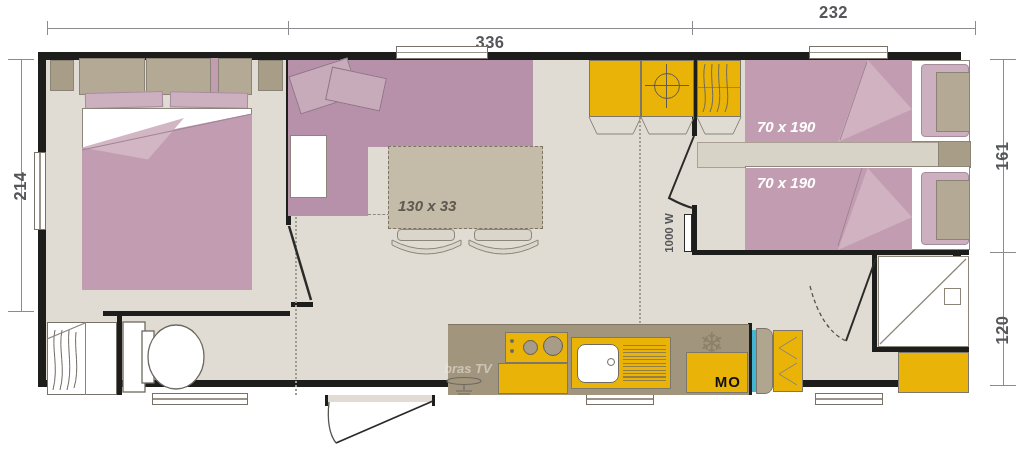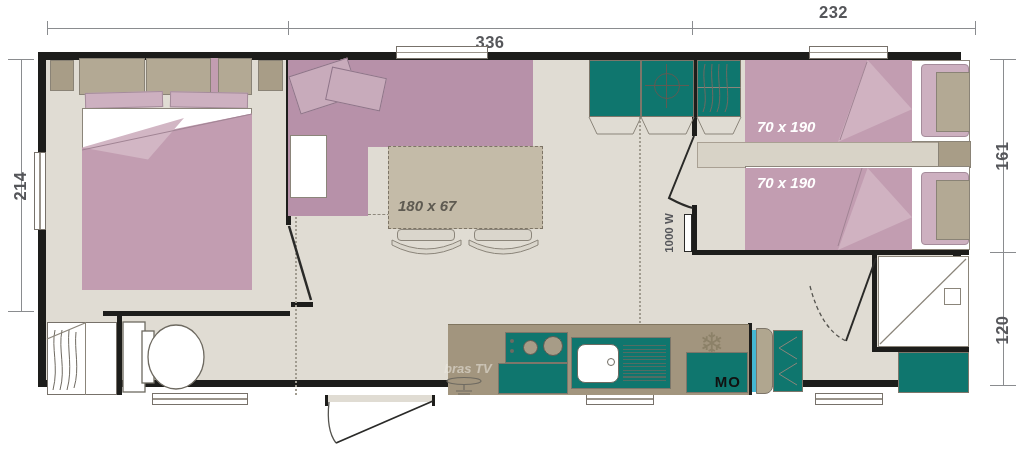--- a/index.html
+++ b/index.html
@@ -8,21 +8,21 @@
     font-family:"Liberation Sans","DejaVu Sans",sans-serif;
   }
   .abs{position:absolute;box-sizing:border-box;}
   .wall{background:#1d1d1b;}
   .dimline{background:#8a8c8f;}
   .dimtext{color:#55565a;font-weight:bold;font-size:16.5px;text-align:center;letter-spacing:.5px;}
   .rot{transform:rotate(-90deg);transform-origin:center center;}
   .window{background:#fff;border:1.5px solid #77716a;}
   .win-h{background:linear-gradient(#fff 0 42%,#9a948b 42% 58%,#fff 58%);}
   .win-v{background:linear-gradient(to right,#fff 0 42%,#9a948b 42% 58%,#fff 58%);}
-  .white-box{background:#0f766e;border:1px solid #7d766a;}
+  .white-box{background:#eab308;border:1px solid #7d766a;}
   .taupe{background:#b3a994;border:1px solid #8a8376;}
   .taupe-dark{background:#a89d87;border:1px solid #8a8376;}
   .pink{background:#c29db1;}
   .pillow{background:#cdb0c0;border:1px solid #a58c9b;}
   .bed-label{color:#fff;font-style:italic;font-weight:bold;font-size:15px;white-space:nowrap;}
   .dotline{border-left:2px dotted #a19c90;width:0;}
   svg{position:absolute;left:0;top:0;}
 </style>
 </head>
 <body>
@@ -90,21 +90,21 @@
   <div class="abs" style="left:47px;top:322px;width:70px;height:73px;background:#fff;border:1.5px solid #77716a;"></div>
   <div class="abs" style="left:85px;top:322px;width:1px;height:73px;background:#8b857a;"></div>
 
   <div class="abs" style="left:288px;top:60px;width:245px;height:87px;background:#b791a9;"></div>
   <div class="abs" style="left:288px;top:60px;width:80px;height:156px;background:#b791a9;"></div>
   <div class="abs" style="left:293px;top:66px;width:62px;height:40px;background:#c8abbb;border:1px solid #8f7589;transform:rotate(-18deg);"></div>
   <div class="abs" style="left:328px;top:72px;width:56px;height:34px;background:#c8abbb;border:1px solid #8f7589;transform:rotate(12deg);"></div>
   <div class="abs" style="left:290px;top:135px;width:37px;height:63px;background:#fff;border:1px solid #8b857a;"></div>
   <div class="abs" style="left:368px;top:214px;width:22px;height:0;border-top:1.5px dashed #8f897d;"></div>
   <div class="abs" style="left:388px;top:146px;width:155px;height:83px;background:#c4bba8;border:1.3px dashed #7d7465;"></div>
-  <div class="abs" style="left:398px;top:197px;color:#5e5a51;font-style:italic;font-weight:bold;font-size:15px;">180 x 67</div>
+  <div class="abs" style="left:398px;top:197px;color:#5e5a51;font-style:italic;font-weight:bold;font-size:15px;">130 x 33</div>
   <div class="abs" style="left:397px;top:229px;width:58px;height:12px;background:#dad6cc;border:1px solid #8b857a;border-radius:4px;"></div>
   <div class="abs" style="left:474px;top:229px;width:58px;height:12px;background:#dad6cc;border:1px solid #8b857a;border-radius:4px;"></div>
 
   <div class="abs white-box" style="left:589px;top:60px;width:52px;height:57px;"></div>
   <div class="abs white-box" style="left:641px;top:60px;width:53px;height:57px;"></div>
   <div class="abs" style="left:654px;top:73px;width:26px;height:26px;border:1.3px solid #5f5b53;border-radius:50%;"></div>
   <div class="abs" style="left:645px;top:85px;width:44px;height:1.3px;background:#5f5b53;"></div>
   <div class="abs" style="left:666px;top:64px;width:1.3px;height:44px;background:#5f5b53;"></div>
   <div class="abs white-box" style="left:697px;top:60px;width:44px;height:57px;"></div>
   <div class="abs" style="left:697px;top:87px;width:44px;height:1px;background:#8b857a;"></div>

